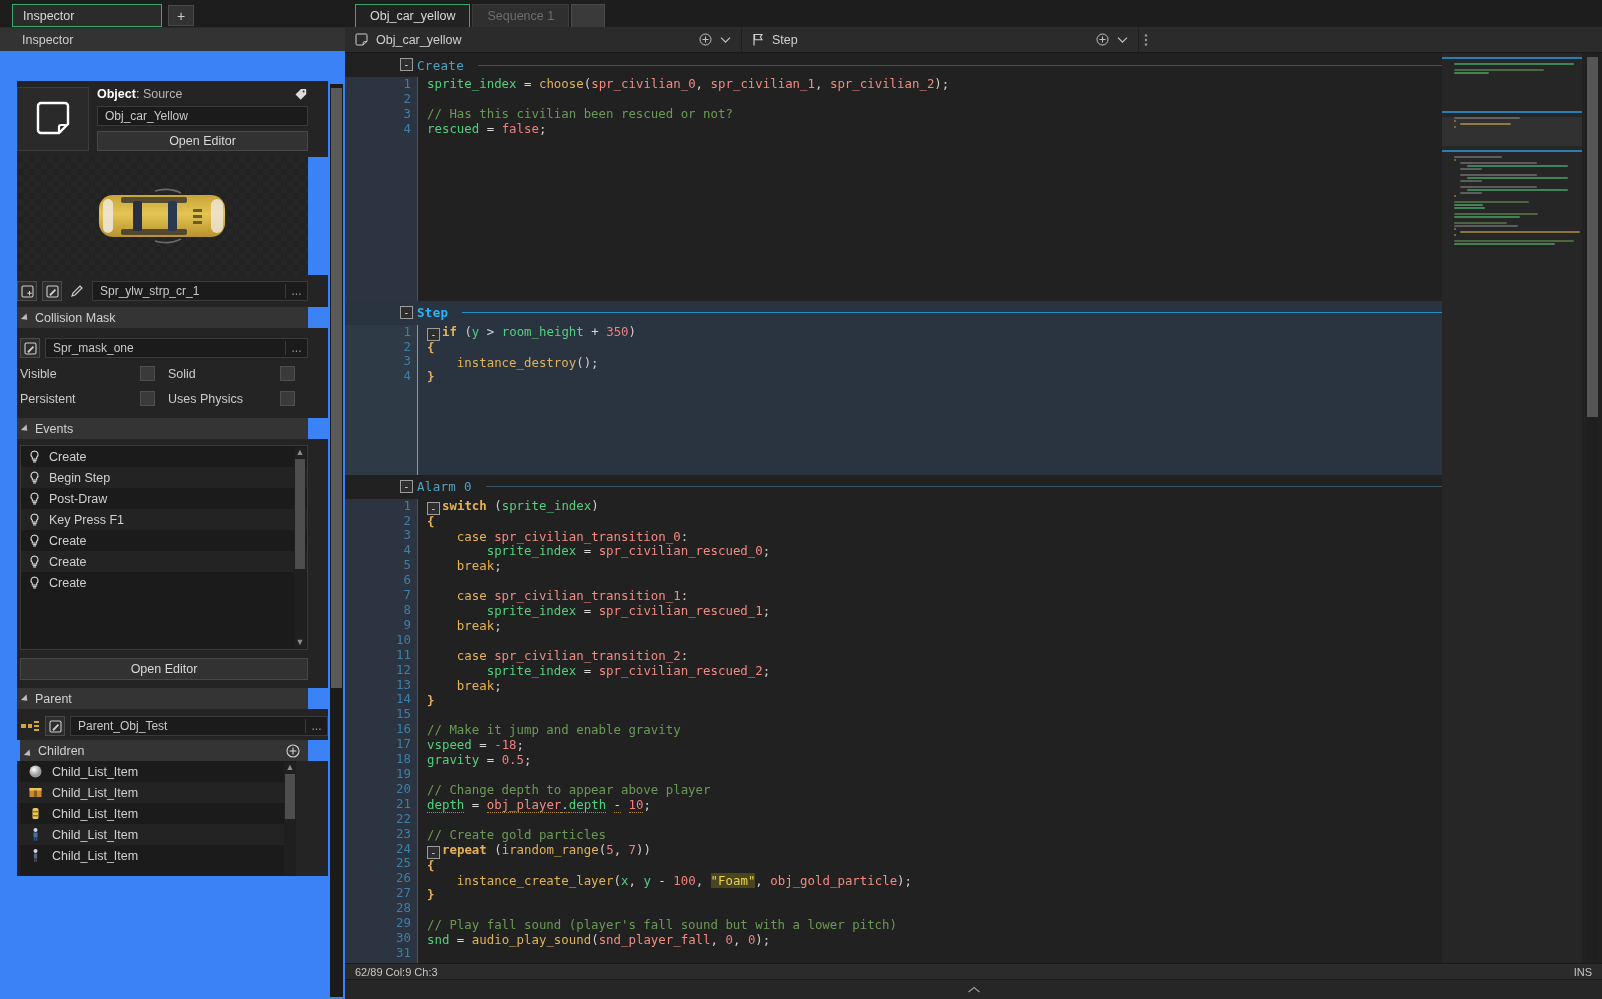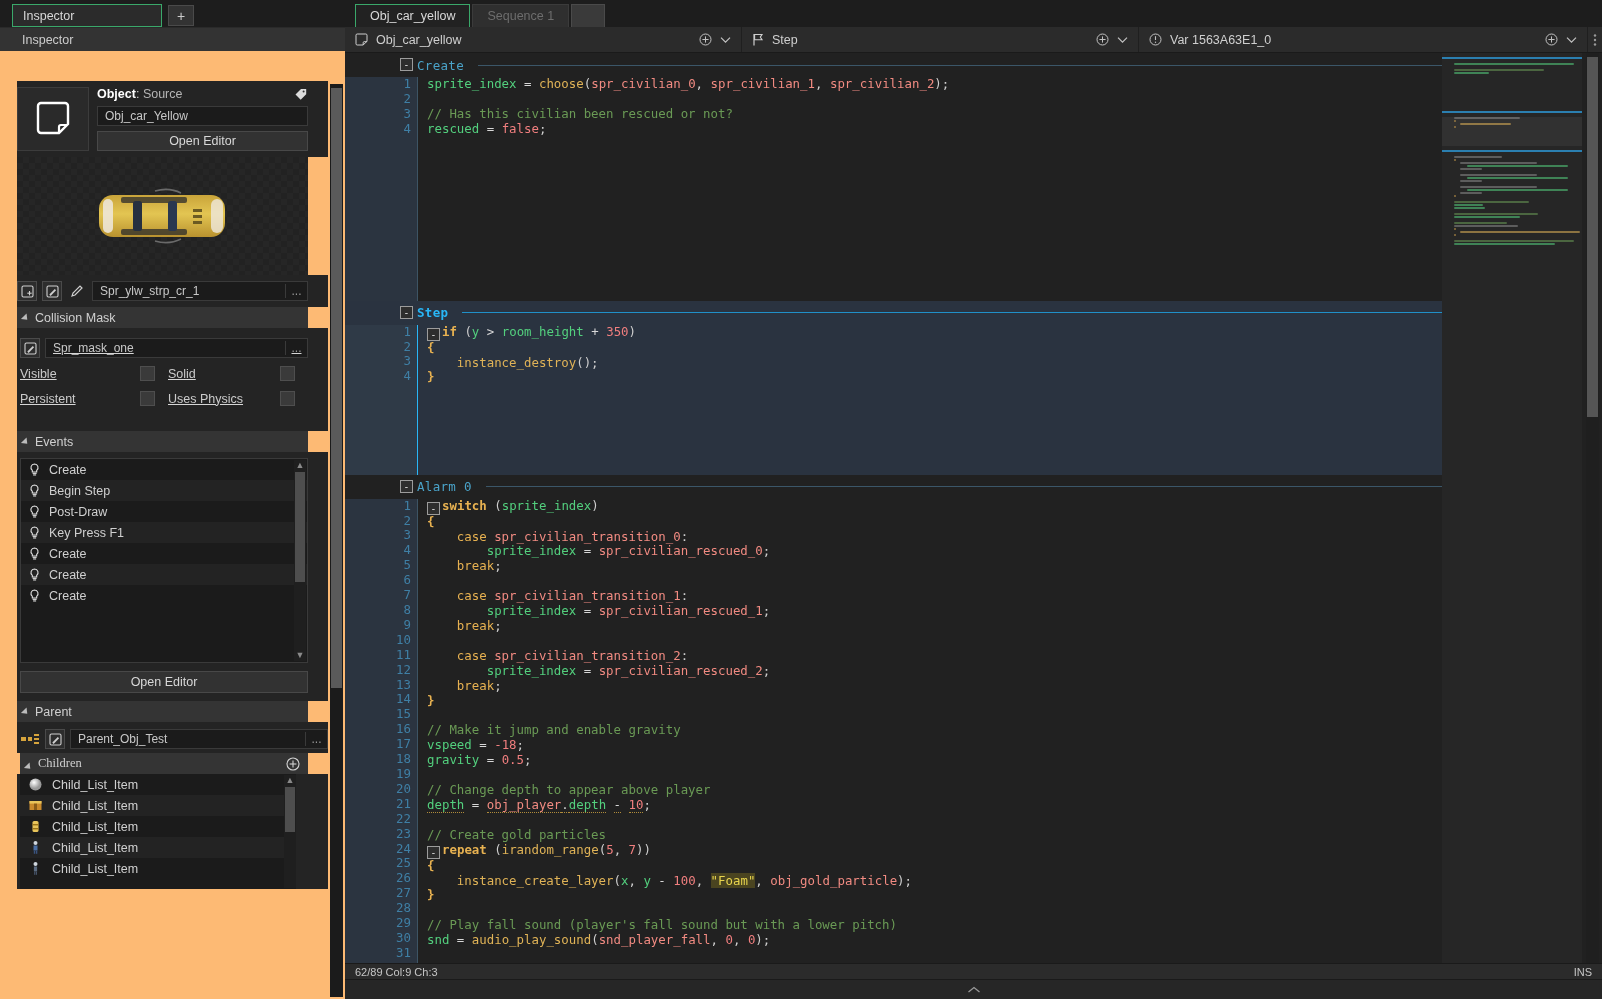--- a/index.html
+++ b/index.html
@@ -6,21 +6,21 @@
   html,body {
     width:1602px; height:999px; overflow:hidden;
     background:#1d1d1d;
     font-family:"Liberation Sans", sans-serif;
     color:#d6d6d6;
     -webkit-font-smoothing:antialiased;
   }
   #app { position:relative; width:1602px; height:999px; display:flex; }
 
   
-  #left { width:345px; height:999px; background:#fdba74; position:relative; flex:0 0 345px; }
+  #left { width:345px; height:999px; background:#3b82f6; position:relative; flex:0 0 345px; }
 
   .tabstrip { height:27px; background:#1d1d1d; display:flex; align-items:flex-end; padding-left:12px; }
   .tabstrip .tab {
     height:23px; min-width:150px; background:#2b2b2b; border:1px solid #3aa86a;
     color:#d8d8d8; font-size:12.5px; display:flex; align-items:center; padding:0 10px;
   }
   .tabstrip .tabadd {
     width:26px; height:21px; margin-left:6px; margin-bottom:1px; background:#333;
     border:1px solid #4a4a4a; color:#ccc; font-size:14px;
     display:flex; align-items:center; justify-content:center;
@@ -82,21 +82,21 @@
   .field-flex { flex:1; height:20px; background:#1b1b1b; border:1px solid #3a3a3a; display:flex; align-items:center; font-size:12px; color:#c8c8c8; }
   .field-flex .txt { flex:1; padding:0 7px; }
   .field-flex .dots { width:22px; text-align:center; color:#9a9a9a; border-left:1px solid #3a3a3a; }
 
   .section-head {
     height:21px; background:#343434; display:flex; align-items:center; gap:7px;
     padding:0 8px 0 6px; font-size:12.5px; color:#d0d0d0; margin-right:20px;
   }
   .tri { width:0;height:0; border-left:5px solid #bbb; border-top:4px solid transparent; border-bottom:4px solid transparent; transform:rotate(45deg); }
 
-  .mask-box { background:#242424; padding:6px 20px 23px 0;text-decoration:underline; }
+  .mask-box { background:#242424; padding:6px 20px 10px 0; }
   .cb-grid { display:grid; grid-template-columns: 120px 28px 1fr 28px; row-gap:10px; padding:8px 0 2px 3px; align-items:center; }
   .cb-grid .lab { font-size:12.5px; color:#cbcbcb; }
   .cbx { width:15px; height:15px; background:#3a3a3a; border:1px solid #4e4e4e; }
 
   .list-box { background:#1b1b1b; border:1px solid #3a3a3a; margin-right:20px; position:relative; }
   .list-row { height:21px; display:flex; align-items:center; gap:9px; padding-left:8px; font-size:12.5px; color:#d0d0d0; }
   .list-row.alt { background:#232323; }
   .sbar { position:absolute; right:1px; top:1px; bottom:1px; width:12px; background:#1f1f1f; }
   .sbar .thumbv { position:absolute; left:1px; width:10px; background:#4e4e4e; }
   .sbar .arr { position:absolute; left:0; width:12px; height:11px; color:#8a8a8a; font-size:9px; text-align:center; line-height:11px; }
@@ -433,21 +433,21 @@
                 </svg>
             </div>
             <div class="field-flex">
               <span class="txt">Parent_Obj_Test</span>
               <span class="dots">...</span>
             </div>
           </div>
         </div>
 
         <div class="section-head" style="margin-left:3px;margin-right:20px;justify-content:space-between;">
-          <span style="display:flex;align-items:flex-end;gap:7px;font-family:Liberation Serif, serif;">
+          <span style="display:flex;align-items:flex-end;gap:7px;">
             <span class="tri"></span>
             <span>Children</span>
           </span>
           <span>
             <svg width="14" height="14" viewBox="0 0 14 14">
                 <circle cx="7" cy="7" r="6" fill="none" stroke="#d2d2d2" stroke-width="1.1"></circle>
                 <line x1="7" y1="3.6" x2="7" y2="10.4" stroke="#d2d2d2" stroke-width="1.1"></line>
                 <line x1="3.6" y1="7" x2="10.4" y2="7" stroke="#d2d2d2" stroke-width="1.1"></line>
               </svg>
           </span>
@@ -560,42 +560,20 @@
         </span>
       </div>
       <div class="ebar-cell ebar-c2">
         <span>
           <svg width="12" height="13" viewBox="0 0 12 13">
               <line x1="2" y1="1" x2="2" y2="12.5" stroke="#cfcfcf" stroke-width="1.2"></line>
               <path d="M2.6 1.5 h7.4 l-1.7 2.6 L10 6.7 H2.6 Z" fill="none" stroke="#cfcfcf" stroke-width="1.1"></path>
             </svg>
         </span>
         <span class="grow">Step</span>
-        <span>
-          <svg width="13" height="13" viewBox="0 0 13 13">
-              <circle cx="6.5" cy="6.5" r="5.5" fill="none" stroke="#c2c2c2" stroke-width="1"></circle>
-              <line x1="6.5" y1="3.4" x2="6.5" y2="9.6" stroke="#c2c2c2" stroke-width="1"></line>
-              <line x1="3.4" y1="6.5" x2="9.6" y2="6.5" stroke="#c2c2c2" stroke-width="1"></line>
-            </svg>
-        </span>
-        <span>
-          <svg width="11" height="8" viewBox="0 0 11 8">
-              <path d="M1 1.6 L5.5 6.2 L10 1.6" fill="none" stroke="#c2c2c2" stroke-width="1.2"></path>
-            </svg>
-        </span>
-      </div>
-      <div class="ebar-cell ebar-c3">
-        <span>
-          <svg width="13" height="13" viewBox="0 0 13 13">
-              <circle cx="6.5" cy="6.5" r="5.5" fill="none" stroke="#c2c2c2" stroke-width="1"></circle>
-              <line x1="6.5" y1="3.2" x2="6.5" y2="7" stroke="#c2c2c2" stroke-width="1.1"></line>
-              <circle cx="6.5" cy="9.2" r=".7" fill="#c2c2c2"></circle>
-            </svg>
-        </span>
-        <span class="grow">Var 1563A63E1_0</span>
         <span>
           <svg width="13" height="13" viewBox="0 0 13 13">
               <circle cx="6.5" cy="6.5" r="5.5" fill="none" stroke="#c2c2c2" stroke-width="1"></circle>
               <line x1="6.5" y1="3.4" x2="6.5" y2="9.6" stroke="#c2c2c2" stroke-width="1"></line>
               <line x1="3.4" y1="6.5" x2="9.6" y2="6.5" stroke="#c2c2c2" stroke-width="1"></line>
             </svg>
         </span>
         <span>
           <svg width="11" height="8" viewBox="0 0 11 8">
               <path d="M1 1.6 L5.5 6.2 L10 1.6" fill="none" stroke="#c2c2c2" stroke-width="1.2"></path>

